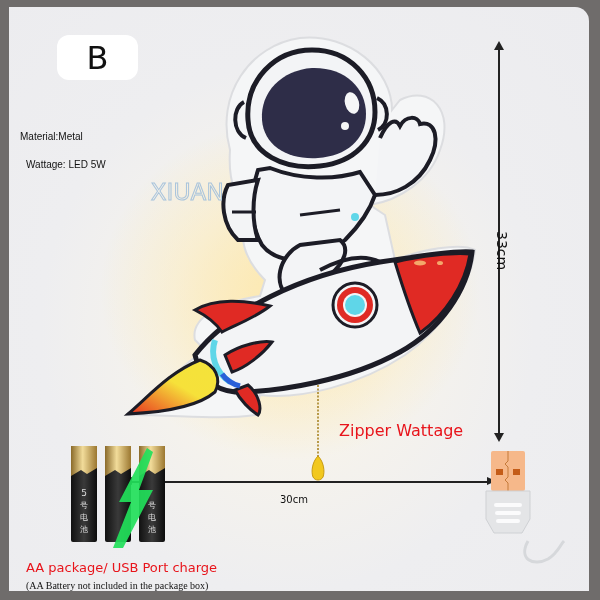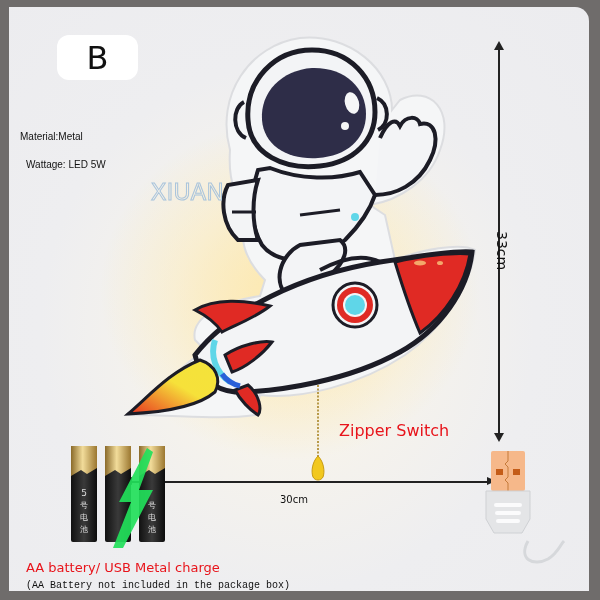--- a/index.html
+++ b/index.html
@@ -98,21 +98,21 @@
       position: absolute;
       color: #e8141b;
       font-family: "DejaVu Sans", sans-serif;
       white-space: nowrap;
     }
     .note {
       position: absolute;
       left: 17px; top: 573px;
       font-size: 10px; color: #111;
       white-space: nowrap;
-      font-family: Liberation Mono, monospace;
+      font-family: Liberation Serif, serif;
     }
     svg { position: absolute; overflow: visible; }
   </style>
 </head>
 <body>
 
 <div class="panel">
 
   <div class="badge">
     <span>B</span>
@@ -191,21 +191,21 @@
   <div class="dim-v-line"></div>
   <div class="arrow-up"></div>
   <div class="arrow-down"></div>
   <div class="dim-v-label">33cm</div>
 
   <div class="dim-h-line"></div>
   <div class="arrow-left"></div>
   <div class="arrow-right"></div>
   <div class="dim-h-label">30cm</div>
 
-  <div class="red-label" style="left:330px; top:414px; font-size:16px;">Zipper Switch</div>
+  <div class="red-label" style="left:330px; top:414px; font-size:16px;">Zipper Wattage</div>
 
   <svg style="left:52px; top:437px;" width="112" height="104" viewBox="0 0 112 104">
     <defs>
       <linearGradient id="gold" x1="0" x2="1">
         <stop offset="0%" stop-color="#8a6a2a"></stop>
         <stop offset="45%" stop-color="#f2dc9a"></stop>
         <stop offset="100%" stop-color="#9b7730"></stop>
       </linearGradient>
       <linearGradient id="blk" x1="0" x2="1">
         <stop offset="0%" stop-color="#111"></stop>
@@ -237,15 +237,15 @@
     <rect x="3" y="2" width="34" height="40" rx="2" fill="#f6b88a"></rect>
     <path d="M20 2 V12 L17 15 L20 18 V28 L17 31 L20 34 V42" fill="none" stroke="#c47a3a" stroke-width="1"></path>
     <rect x="8" y="20" width="7" height="6" fill="#c45c18"></rect>
     <rect x="25" y="20" width="7" height="6" fill="#c45c18"></rect>
     <path d="M-2 42 H42 V70 L34 84 H6 L-2 70 Z" fill="#e4e5e7" stroke="#cfd1d4" stroke-width="1"></path>
     <rect x="6" y="54" width="28" height="4" rx="2" fill="#fbfbfc"></rect>
     <rect x="7" y="62" width="26" height="4" rx="2" fill="#fbfbfc"></rect>
     <rect x="8" y="70" width="24" height="4" rx="2" fill="#fbfbfc"></rect>
   </svg>
 
-  <div class="red-label" style="left:17px; top:553px; font-size:13px; top:553px;">AA battery/ USB Metal charge</div>
+  <div class="red-label" style="left:17px; top:553px; font-size:13px; top:553px;">AA package/ USB Port charge</div>
   <div class="note">(AA Battery not included in the package box)</div>
 </div>
 
 </body></html>

